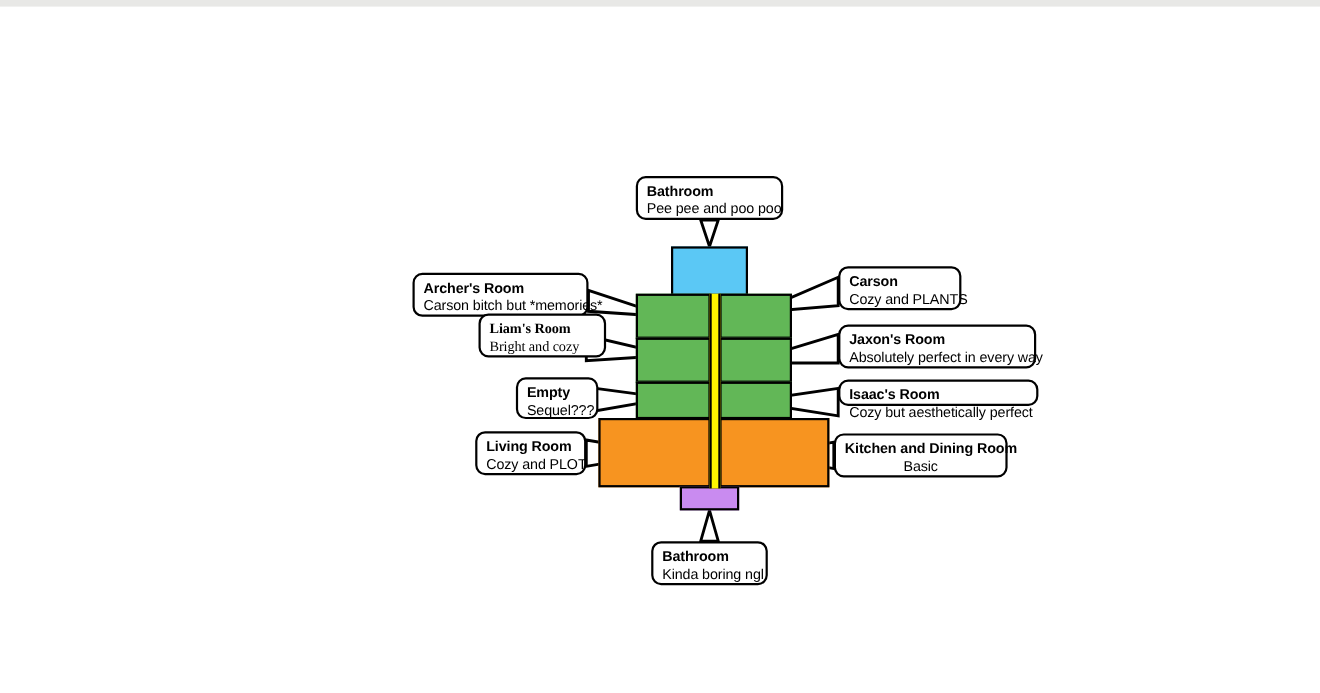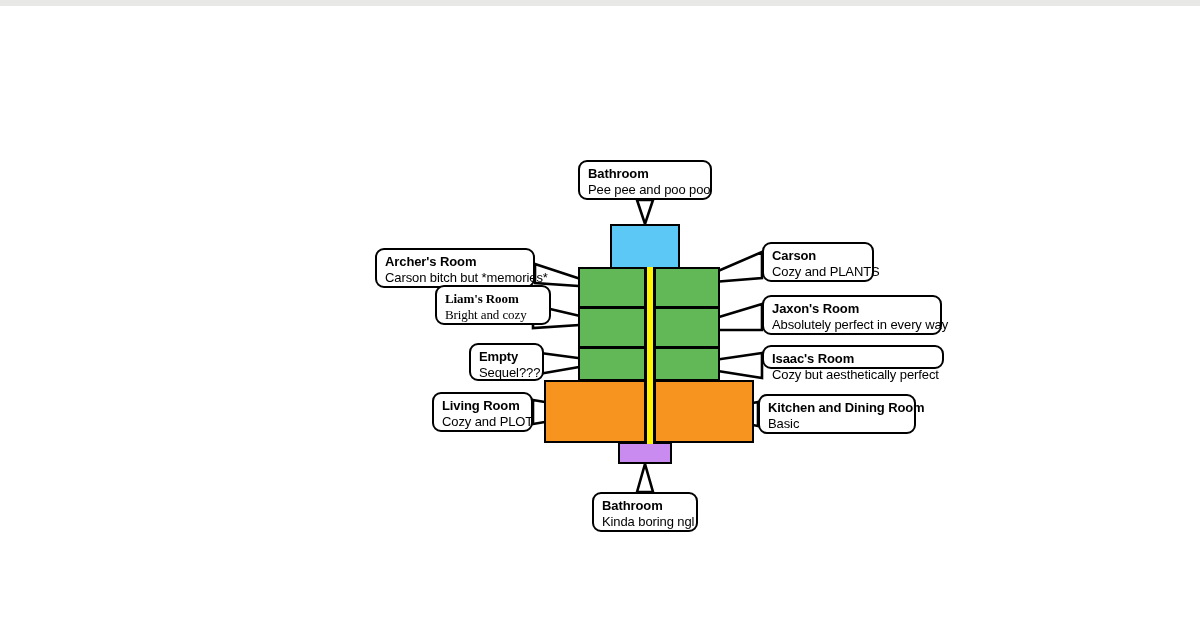--- a/index.html
+++ b/index.html
@@ -135,21 +135,21 @@
         <div class="sub">Sequel???</div>
       </div>
       <div class="callout" style="left: 762px; top: 345px; width: 182px; height: 24px;">
         <div class="ttl">Isaac's Room</div>
         <div class="sub">Cozy but aesthetically perfect</div>
       </div>
       <div class="callout" style="left: 432px; top: 392px; width: 101px; height: 40px;">
         <div class="ttl">Living Room</div>
         <div class="sub">Cozy and PLOT</div>
       </div>
-      <div class="callout" style="left: 758px; top: 394px; width: 158px; height: 40px;">
+      <div class="callout" style="left: 758px; top: 394px; width: 158px; height: 40px; text-align: center;">
         <div class="ttl">Kitchen and Dining Room</div>
         <div class="sub">Basic</div>
       </div>
       <div class="callout" style="left: 592px; top: 492px; width: 106px; height: 40px;">
         <div class="ttl">Bathroom</div>
         <div class="sub">Kinda boring ngl</div>
       </div>
     </div>
 
 </div>

